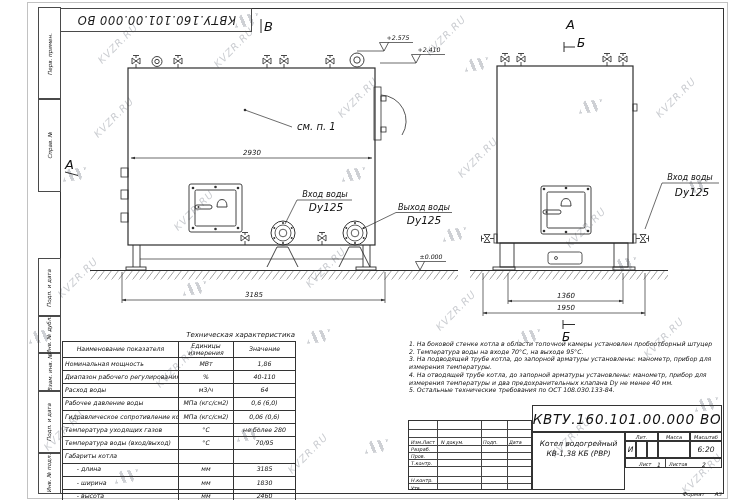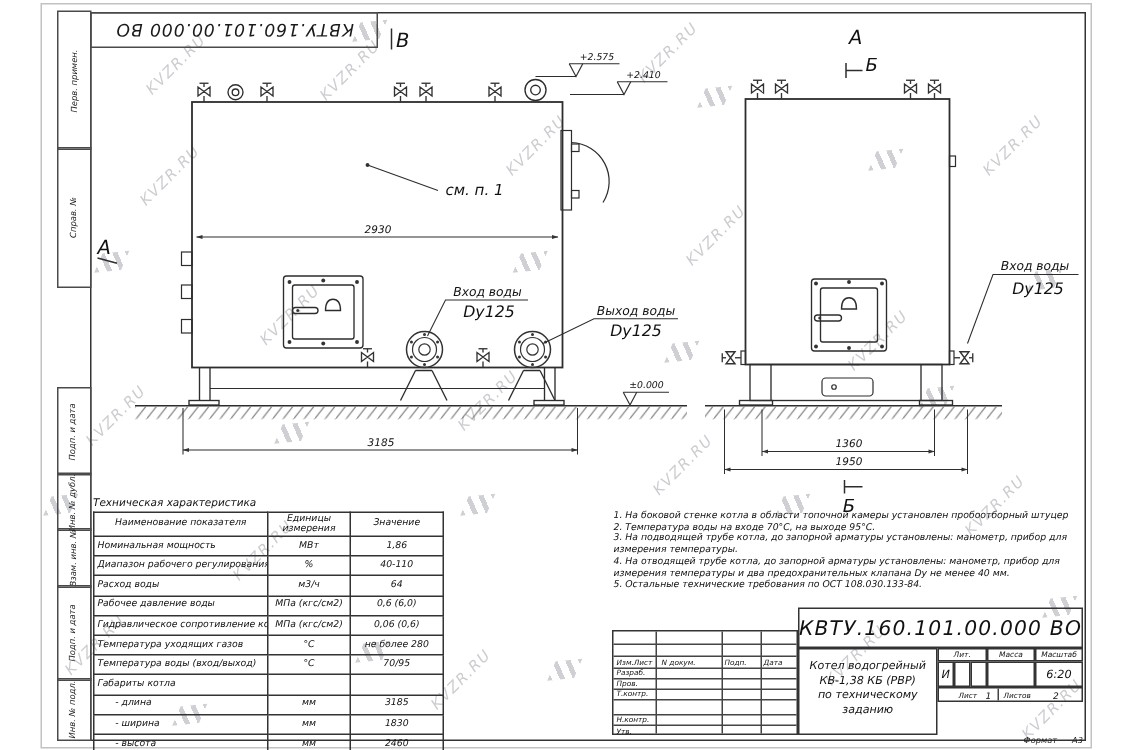--- a/index.html
+++ b/index.html
@@ -16,21 +16,21 @@
   .sheet-edge{left:27px;top:2px;width:699px;height:495px;border:1px solid #c2c2c2;}
   .frame{left:60px;top:8px;width:662px;height:484px;border:1.3px solid #333;}
   .vcell{position:absolute;left:38px;width:21px;border:1px solid #4a4a4a;
          display:flex;align-items:center;justify-content:center;background:transparent;}
   .vcell>span{transform:rotate(-90deg);white-space:nowrap;font:italic 5.6px "DejaVu Sans",sans-serif;color:#222;}
   .desig-top{left:60px;top:8px;width:190px;height:22px;border:1px solid #4a4a4a;
          display:flex;align-items:center;justify-content:center;}
   .desig-top>span{transform:rotate(180deg);font:italic 11.5px "DejaVu Sans",sans-serif;color:#1a1a1a;letter-spacing:.6px;white-space:nowrap;}
   
   .spec{left:62px;top:331px;width:233px;}
-  .spec .ttl{text-align:left;font:italic 7px "DejaVu Sans",sans-serif;color:#111;height:9px;}
+  .spec .ttl{text-align:right;font:italic 7px "DejaVu Sans",sans-serif;color:#111;height:9px;margin-left:36px;}
   table.sp{border-collapse:collapse;width:233px;margin-top:1px;table-layout:fixed;}
   table.sp th,table.sp td{border:0.8px solid #333;font:italic 6.2px "DejaVu Sans",sans-serif;
       color:#111;padding:0 2px;line-height:1.05;overflow:hidden;}
   table.sp th{height:15px;text-align:center;font-weight:normal;}
   table.sp td{height:12.2px;}
   table.sp td:first-child{text-align:left;white-space:pre;}
   table.sp td:nth-child(2),table.sp td:nth-child(3){text-align:center;}
   col.c1{width:116px;} col.c2{width:55px;} col.c3{width:62px;}
   
   .notes{left:409px;top:340px;width:312px;}
@@ -459,21 +459,20 @@
     <span class="lbl" style="left:2px;top:25px">Разраб.</span>
     <span class="lbl" style="left:2px;top:32px">Пров.</span>
     <span class="lbl" style="left:2px;top:39px">Т.контр.</span>
     <span class="lbl" style="left:2px;top:56px">Н.контр.</span>
     <span class="lbl" style="left:2px;top:63.5px">Утв.</span>
   </div>
 
   <div class="cell name">
     <div>Котел водогрейный</div>
     <div>КВ-1,38 КБ (РВР)</div>
-    <div>по техническому заданию</div>
   </div>
 
   <div class="cell small" style="left:217px;top:27px;width:33px;height:9px">Лит.</div>
   <div class="cell small" style="left:250px;top:27px;width:32px;height:9px">Масса</div>
   <div class="cell small" style="left:282px;top:27px;width:32px;height:9px">Масштаб</div>
   <div class="cell val" style="left:217px;top:36px;width:11px;height:17px">И</div>
   <div class="cell" style="left:228px;top:36px;width:11px;height:17px"></div>
   <div class="cell" style="left:239px;top:36px;width:11px;height:17px"></div>
   <div class="cell" style="left:250px;top:36px;width:32px;height:17px"></div>
   <div class="cell val" style="left:282px;top:36px;width:32px;height:17px">6:20</div>

